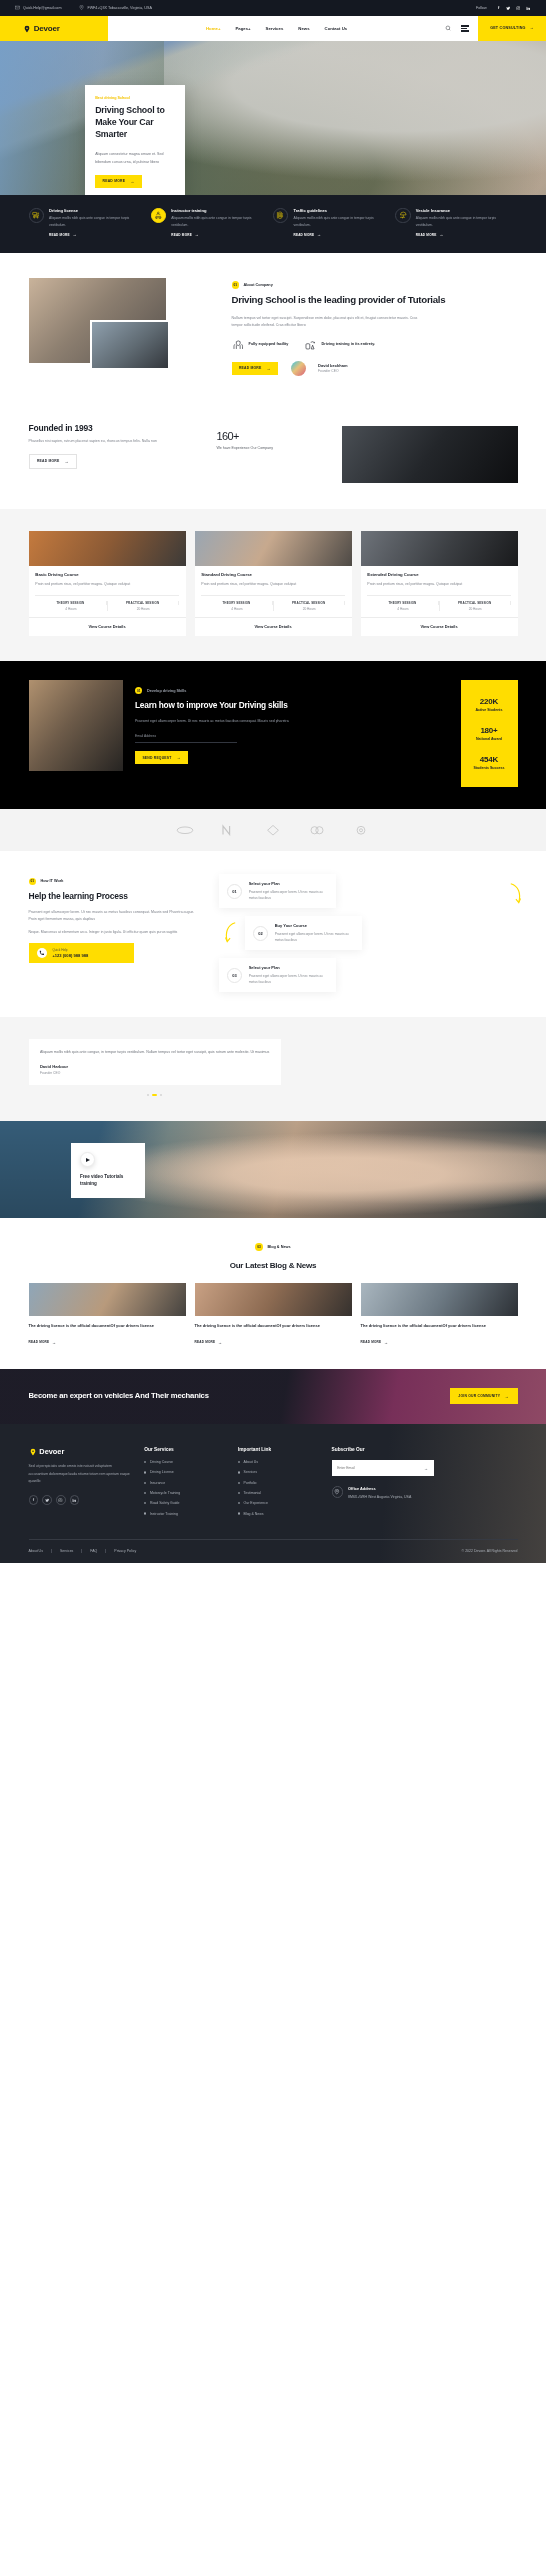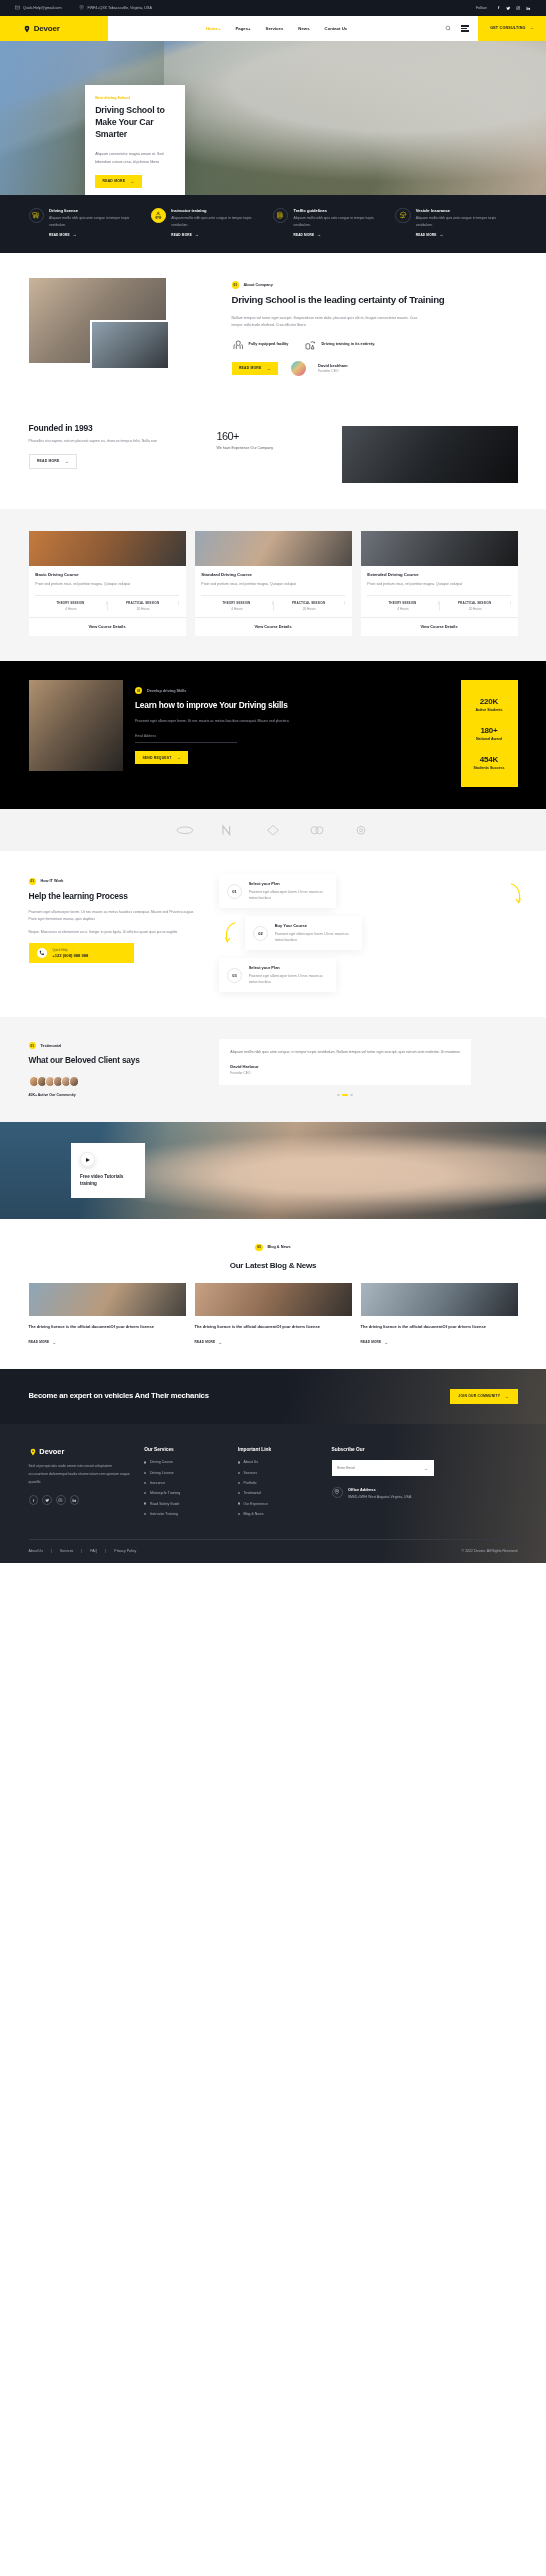--- a/index.html
+++ b/index.html
@@ -176,21 +176,21 @@
   .blog{padding:21.6px 0 24px;background:#fff}
   .b-row{display:flex;gap:9px}
   .b-card{flex:1}
   .b-img{height:33px;background:linear-gradient(120deg,#8fa6b8,#b89a7c 50%,#44423f)}
   .b-img.b{background:linear-gradient(120deg,#c9a184,#8d6b52 48%,#35312e)}
   .b-img.c{background:linear-gradient(120deg,#a9b6bf,#6d7a84 50%,#2c3035)}
   .b-card h4{font-size:4px;line-height:1.75;margin:6.8px 0 5.7px}
   .b-card .rm2{display:inline-flex;align-items:center;gap:2.8px;font-size:3.1px;font-weight:bold;letter-spacing:0.2px}
 
   
-  .banner{background:#404040;position:relative;overflow:hidden;padding:19.4px 0 20.5px}
+  .banner{background:#ec4899;position:relative;overflow:hidden;padding:19.4px 0 20.5px}
   .banner:before{content:"";position:absolute;inset:0;background:linear-gradient(100deg,rgba(23,27,36,.97) 0 52%,rgba(23,27,36,.55) 72%,rgba(80,74,66,.6) 100%)}
   .bn-row{display:flex;align-items:center;justify-content:space-between;position:relative;z-index:2}
   .bn-row h2{color:#fff;font-size:7.7px;line-height:1.55;letter-spacing:-0.2px}
   .bn-btn{background:#ffdd00;display:inline-flex;align-items:center;gap:4.6px;padding:5.1px 8.5px;font-size:3.4px;font-weight:bold;letter-spacing:0.2px}
 
   
   .footer{background:#1f232b;position:relative;overflow:hidden;padding:23px 0 0}
   .footer:before{content:"";position:absolute;inset:0;background:linear-gradient(95deg,rgba(31,35,43,.98) 0 50%,rgba(31,35,43,.72) 70%,rgba(105,95,82,.5) 100%)}
   .ft-row{display:flex;position:relative;z-index:2;gap:13.7px}
   .ft-c1{width:102px}
@@ -388,21 +388,21 @@
     <div class="about-row">
       <div class="about-imgs">
         <div class="ai1"></div>
         <div class="ai2"></div>
       </div>
       <div style="flex:1">
         <div class="badge">
           <span class="n">01</span>
           <span class="t">About Company</span>
         </div>
-        <h2>Driving School is the leading certainty of Training</h2>
+        <h2>Driving School is the leading provider of Tutorials</h2>
         <p class="lead">Nullam tempus vel tortor eget suscipit. Suspendisse enim dolor, placerat quis elit et, feugiat consectetur mauris. Cras tempor sollicitudin eleifend. Cras efficitur libero</p>
         <div class="pills">
           <div class="pill">
             <svg class="px" viewBox="0 0 24 24" fill="none" stroke="#1b1f27" stroke-width="1.3">
                 <path d="M12 4l4 1.6v3.3c0 2.4-1.6 4.3-4 5-2.4-.7-4-2.6-4-5V5.6z"></path>
                 <path d="M5 11c-1.3 1-2 2.6-2 4.4V21M19 11c1.3 1 2 2.6 2 4.4V21M8 13v8M16 13v8"></path>
               </svg>
             <span>Fully equipped facility</span>
           </div>
           <div class="pill">
@@ -621,36 +621,20 @@
             <path d="M14 30l-5 6-3-7"></path>
           </svg>
       </div>
     </div>
   </div>
 </div>
 
 <div class="testi">
   <div class="wrap">
     <div class="ts-row">
-      <div class="ts-l">
-        <div class="badge">
-          <span class="n">01</span>
-          <span class="t">Testimonial</span>
-        </div>
-        <h2>What our Beloved Client says</h2>
-        <div class="faces">
-          <i style="background:linear-gradient(135deg,#e8b98c,#8d5f3c)"></i>
-          <i style="background:linear-gradient(135deg,#c9a27a,#5e4535)"></i>
-          <i style="background:linear-gradient(135deg,#f0cda4,#9a6d4c)"></i>
-          <i style="background:linear-gradient(135deg,#d6b090,#6f4d38)"></i>
-          <i style="background:linear-gradient(135deg,#eac3a0,#84604a)"></i>
-          <i style="background:linear-gradient(135deg,#d9ae8c,#5c4233)"></i>
-        </div>
-        <div class="cnt">40K+ Active Our Community</div>
-      </div>
       <div>
         <div class="ts-card">
           <p>Aliquam mollis nibh quis ante congue, in tempor turpis vestibulum. Nullam tempus vel tortor eget suscipit, quis rutrum ante molestie. Ut maximus</p>
           <div class="nm">David Harbour</div>
           <div class="rl">Founder CEO</div>
         </div>
         <div class="dots">
           <i></i>
           <i class="on"></i>
           <i></i>

